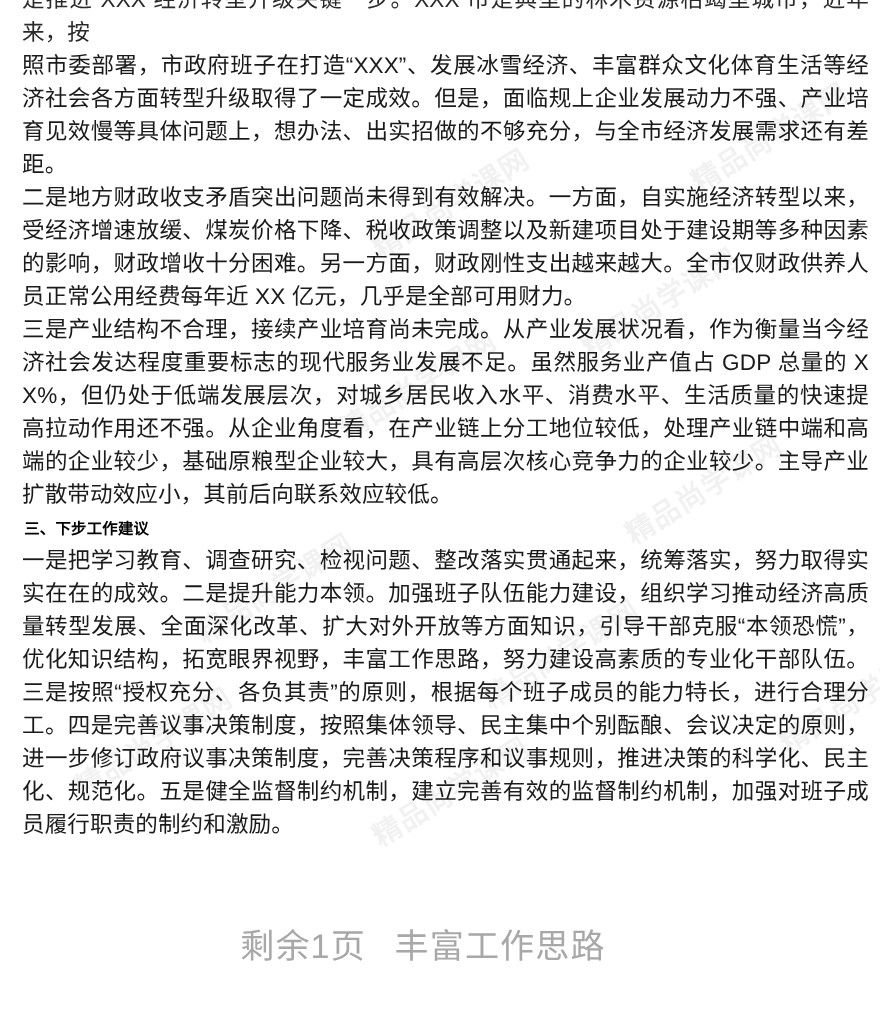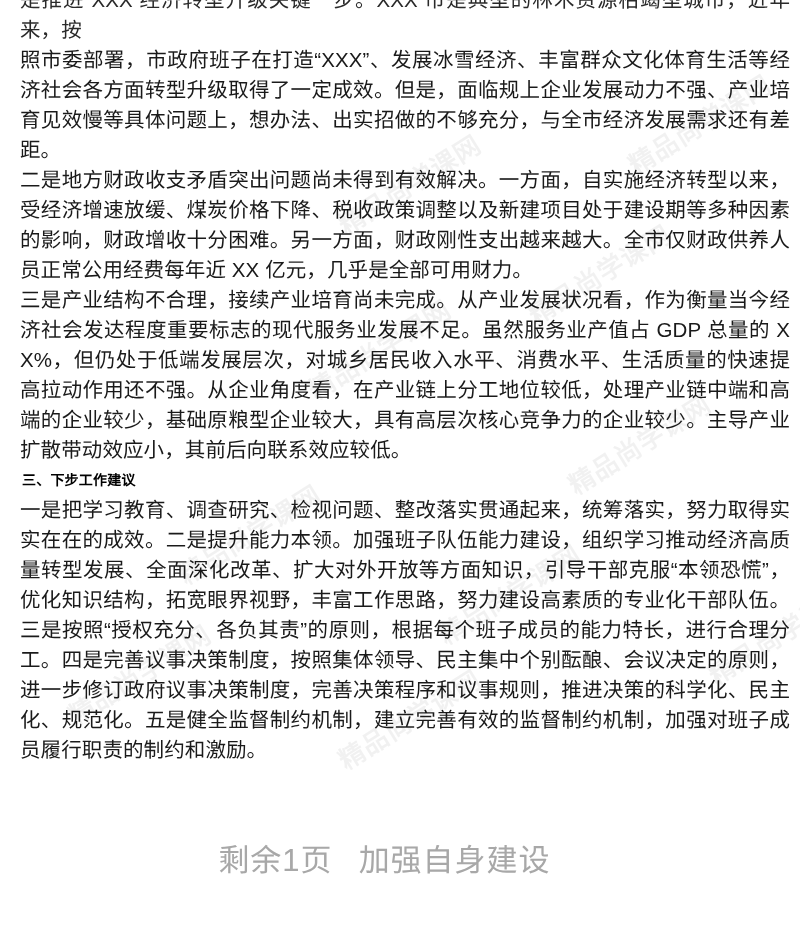--- a/index.html
+++ b/index.html
@@ -168,17 +168,17 @@
     <span class="watermark wm-f">精品尚学课网</span>
     <span class="watermark wm-g">精品尚学课网</span>
     <span class="watermark wm-h">精品尚学课网</span>
     <span class="watermark wm-i">精品尚学课网</span>
     <span class="watermark wm-j">精品尚学课网</span>
   </div>
 
   <div id="page-footer-overlay">
     <div id="footer-notice">
       <span class="seg">剩余1页</span>
-      <span class="seg">加强自身建设</span>
+      <span class="seg">丰富工作思路</span>
     </div>
   </div>
 
 </div>
 
 </body></html>

